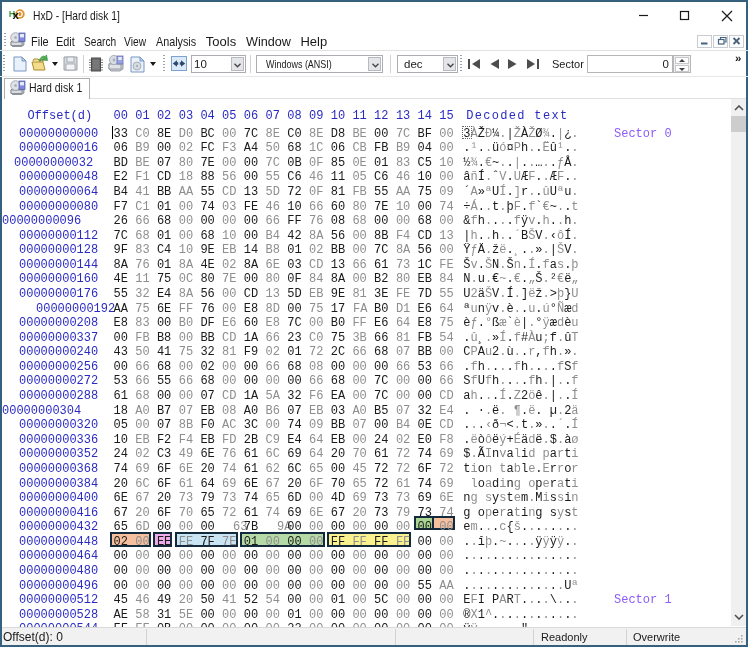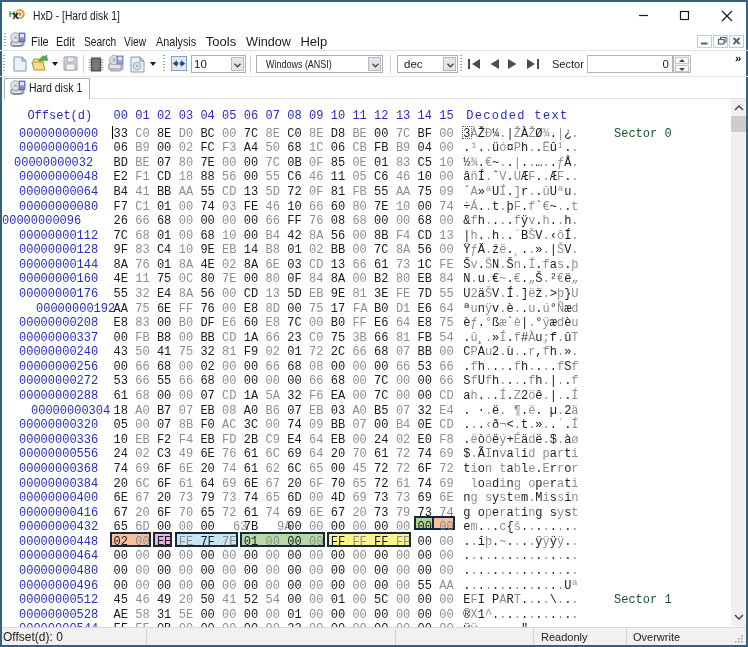--- a/index.html
+++ b/index.html
@@ -9,21 +9,21 @@
 .r{position:absolute;left:0;height:14.58px;line-height:14.58px;width:748px}
 .r > span{position:absolute;top:0}
 .d span{position:static}
 .o{color:#2b2bc4}
 .e{color:#1b1b1b}
 .g{color:#8e8e8e}
 .e2{color:#1b1b1b}
 .g2{color:#8e8e8e}
 .d{letter-spacing:0}
 .dct{letter-spacing:1.32px}
-.sec{color:#14532d}
+.sec{color:#8b5cf6}
 .grip{position:absolute;width:2px;background-image:repeating-linear-gradient(to bottom,#9aa4ae 0px,#9aa4ae 1px,transparent 1px,transparent 3px)}
 .sep{position:absolute;width:1px;background:#d2d2d2}
 .combo{position:absolute;height:18px;border:1px solid #abadb3;background:#fff;font-size:11.5px;line-height:16px}
 .combo .btn{position:absolute;right:1px;top:1px;bottom:1px;width:13px;background:#e3e5e8;border:1px solid #b8babf}
 .chev{position:absolute;left:2.5px;top:5px;width:6px;height:6px}
 .chev svg{display:block}
 .navtri{position:absolute;top:59px}
 .menu-btn{position:absolute;top:35px;width:14.5px;height:12.5px;border:1px solid #c8cdd3;background:#fdfdfd}
 </style></head><body>
 <div id="frame"></div>
@@ -598,21 +598,21 @@
         <span class="g" style="left:309.0px">F6</span>
         <span class="e" style="left:330.7px">EA</span>
         <span class="g" style="left:352.4px">00</span>
         <span class="e" style="left:374.1px">7C</span>
         <span class="g" style="left:395.9px">00</span>
         <span class="e" style="left:417.6px">00</span>
         <span class="g" style="left:439.3px">CD</span>
         <span class="d" style="left:463.3px"><span class="e2">a</span><span class="g2">h</span><span class="e2">.</span><span class="g2">.</span><span class="e2">.</span><span class="g2">Í</span><span class="e2">.</span><span class="g2">Z</span><span class="e2">2</span><span class="g2">ö</span><span class="e2">ê</span><span class="g2">.</span><span class="e2">|</span><span class="g2">.</span><span class="e2">.</span><span class="g2">Í</span></span>
       </div>
       <div class="r" style="top:403.62px">
-        <span class="o" style="left:31px">00000000304</span>
+        <span class="o" style="left:2px">00000000304</span>
         <span class="e" style="left:113.5px">18</span>
         <span class="g" style="left:135.2px">A0</span>
         <span class="e" style="left:156.9px">B7</span>
         <span class="g" style="left:178.7px">07</span>
         <span class="e" style="left:200.4px">EB</span>
         <span class="g" style="left:222.1px">08</span>
         <span class="e" style="left:243.8px">A0</span>
         <span class="g" style="left:265.5px">B6</span>
         <span class="e" style="left:287.3px">07</span>
         <span class="g" style="left:309.0px">EB</span>
@@ -658,21 +658,21 @@
         <span class="g" style="left:309.0px">64</span>
         <span class="e" style="left:330.7px">EB</span>
         <span class="g" style="left:352.4px">00</span>
         <span class="e" style="left:374.1px">24</span>
         <span class="g" style="left:395.9px">02</span>
         <span class="e" style="left:417.6px">E0</span>
         <span class="g" style="left:439.3px">F8</span>
         <span class="d" style="left:463.3px"><span class="e2">.</span><span class="g2">ë</span><span class="e2">ò</span><span class="g2">ô</span><span class="e2">ë</span><span class="g2">ý</span><span class="e2">+</span><span class="g2">É</span><span class="e2">ä</span><span class="g2">d</span><span class="e2">ë</span><span class="g2">.</span><span class="e2">$</span><span class="g2">.</span><span class="e2">à</span><span class="g2">ø</span></span>
       </div>
       <div class="r" style="top:447.36px">
-        <span class="o" style="left:19px">00000000556</span>
+        <span class="o" style="left:19px">00000000352</span>
         <span class="e" style="left:113.5px">24</span>
         <span class="g" style="left:135.2px">02</span>
         <span class="e" style="left:156.9px">C3</span>
         <span class="g" style="left:178.7px">49</span>
         <span class="e" style="left:200.4px">6E</span>
         <span class="g" style="left:222.1px">76</span>
         <span class="e" style="left:243.8px">61</span>
         <span class="g" style="left:265.5px">6C</span>
         <span class="e" style="left:287.3px">69</span>
         <span class="g" style="left:309.0px">64</span>

